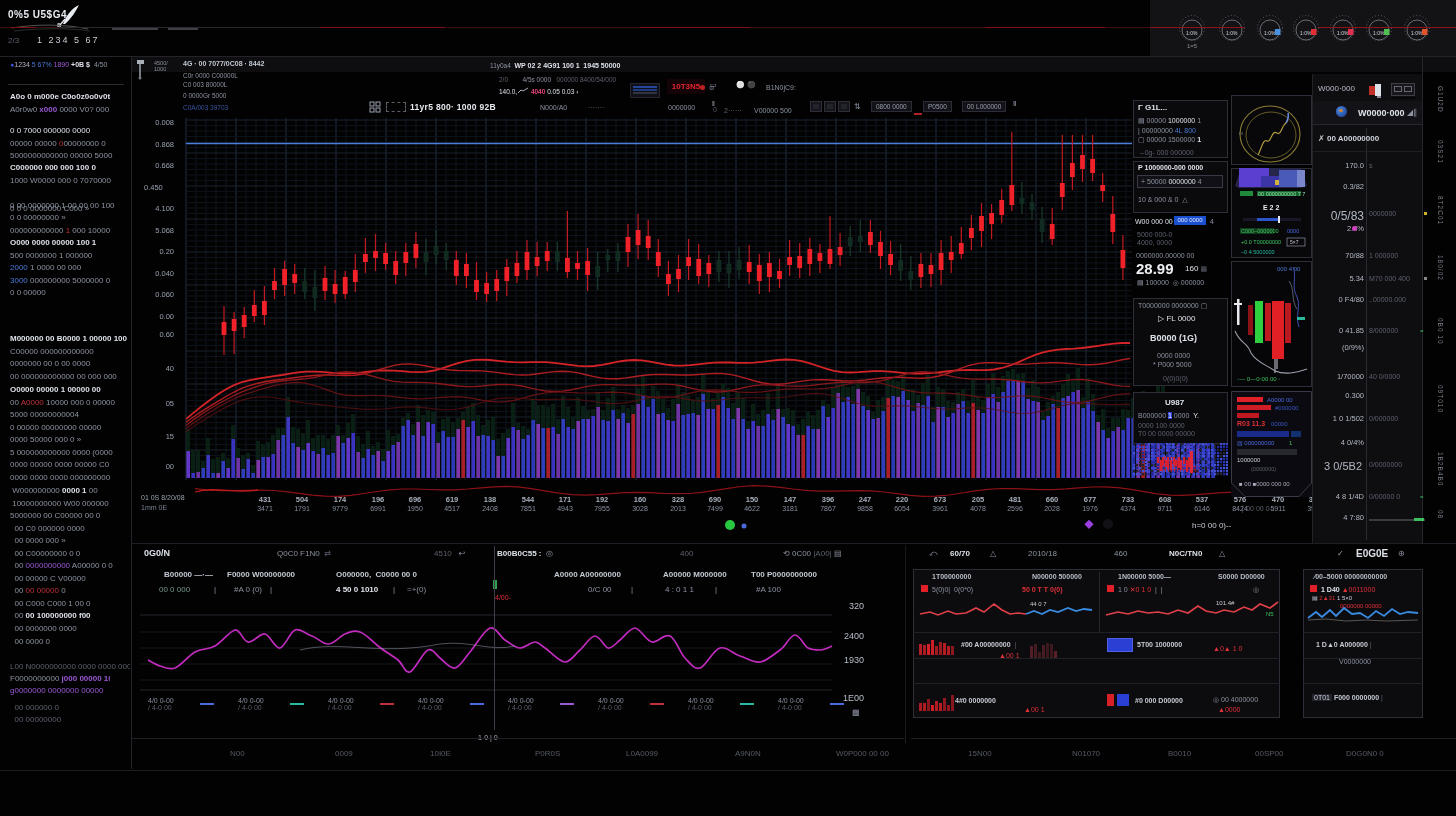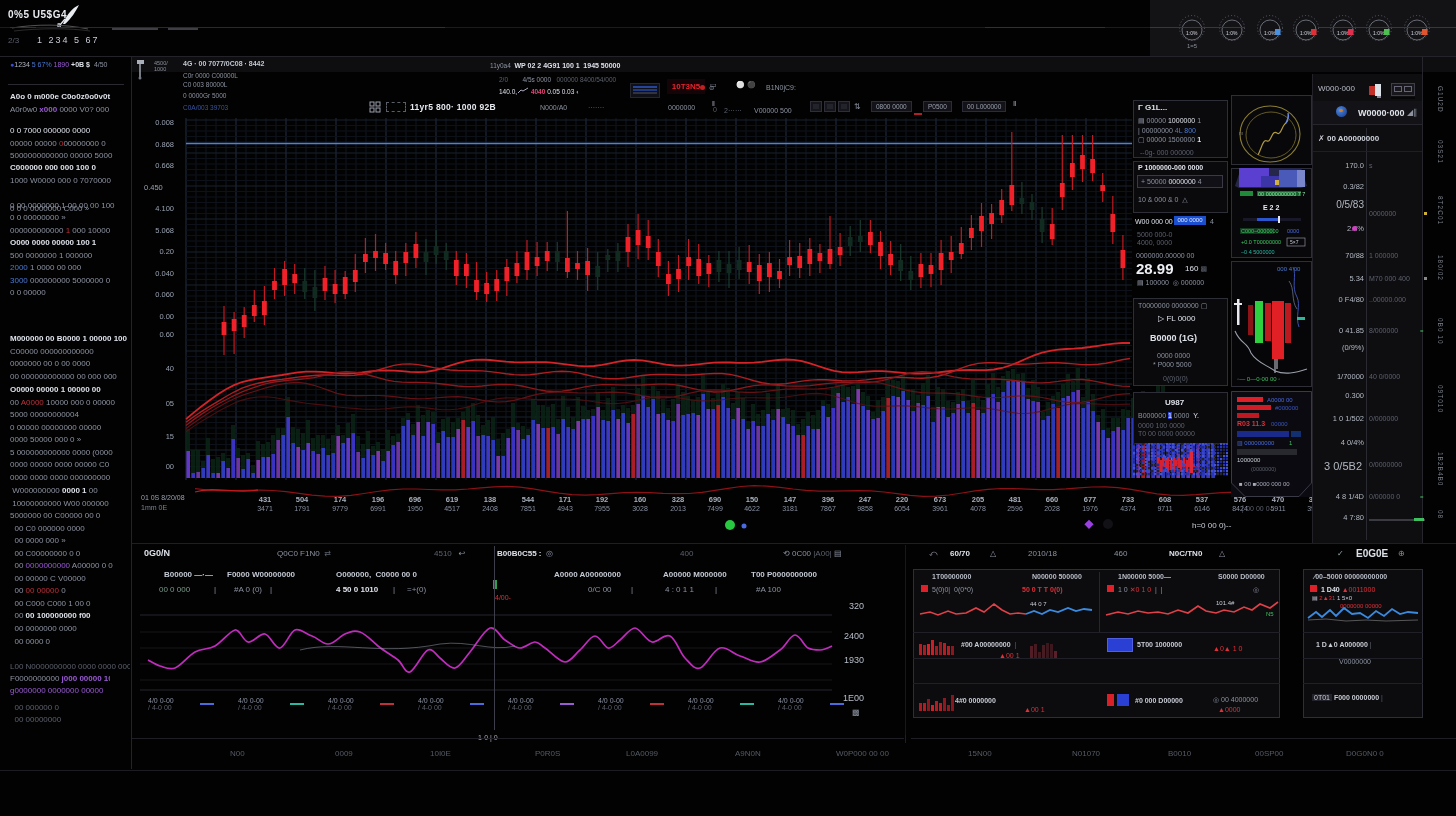--- a/index.html
+++ b/index.html
@@ -1521,21 +1521,21 @@
 <div class="ab" style="left:1336px;top:106px;width:11px;height:11px;border-radius:50%;background:radial-gradient(circle at 35% 35%,#4a8ae0,#16348a)"></div>
 <div class="ab" style="left:1339px;top:109px;width:4px;height:3px;background:#d08030;border-radius:50%"></div>
 <div class="ab t9 wh b" style="left:1358px;top:108px">W0000·000</div>
 <div class="ab t8 gy" style="left:1407px;top:108px">◢∥</div>
 <div class="ab" style="left:1313px;top:124px;width:109px;height:1px;background:#26262c"></div>
 <div class="ab t8" style="left:1318px;top:134px;color:#cfd3da">✗ <b>00 A00000000</b></div>
 <div class="ab" style="left:1313px;top:151px;width:109px;height:1px;background:#1e1e24"></div>
 <div class="ab" style="left:1314px;top:161px;width:50px;text-align:right;font-size:7.5px;color:#b2b8c2">170.0</div>
 <div class="ab t7 dim" style="left:1369px;top:162px;white-space:nowrap">s</div>
 <div class="ab" style="left:1314px;top:182px;width:50px;text-align:right;font-size:7.5px;color:#b2b8c2">0.3/82</div>
-<div class="ab" style="left:1314px;top:199px;width:50px;text-align:right;font-size:10px;color:#b2b8c2">0/5/83</div>
+<div class="ab" style="left:1314px;top:209px;width:50px;text-align:right;font-size:12px;color:#b2b8c2">0/5/83</div>
 <div class="ab t7 dim" style="left:1369px;top:210px;white-space:nowrap">0000000</div>
 <div class="ab" style="left:1424px;top:212px;width:3px;height:3px;background:#d0b030"></div>
 <div class="ab" style="left:1314px;top:224px;width:50px;text-align:right;font-size:7.5px;color:#b2b8c2">2.4%</div>
 <div class="ab" style="left:1352px;top:226px;width:5px;height:5px;border-radius:50%;background:#d040c0"></div>
 <div class="ab" style="left:1314px;top:251px;width:50px;text-align:right;font-size:7.5px;color:#b2b8c2">70/88</div>
 <div class="ab t7 dim" style="left:1369px;top:252px;white-space:nowrap">1 000000</div>
 <div class="ab" style="left:1314px;top:274px;width:50px;text-align:right;font-size:7.5px;color:#b2b8c2">5.34</div>
 <div class="ab t7 dim" style="left:1369px;top:275px;white-space:nowrap">M70 000 400</div>
 <div class="ab" style="left:1424px;top:277px;width:3px;height:3px;background:#888"></div>
 <div class="ab" style="left:1314px;top:295px;width:50px;text-align:right;font-size:7.5px;color:#b2b8c2">0 F4/80</div>

